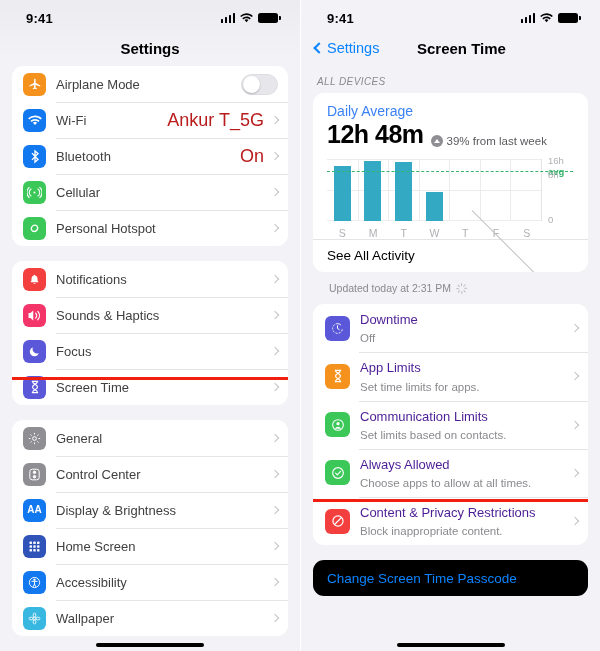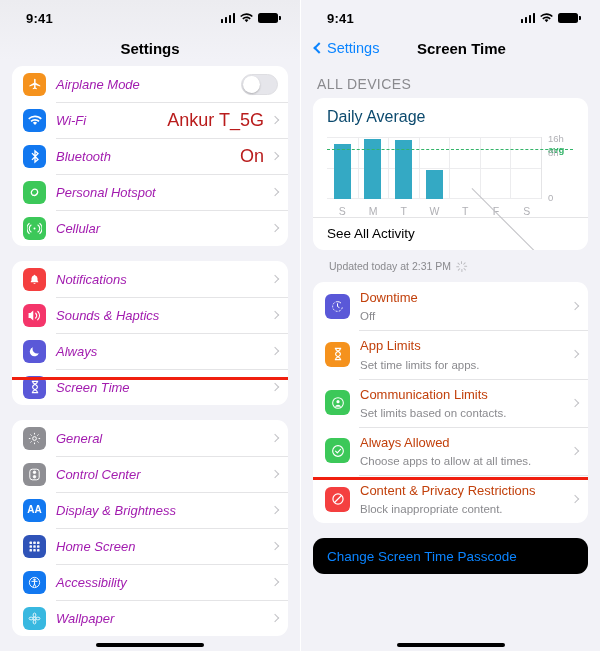--- a/index.html
+++ b/index.html
@@ -75,21 +75,21 @@
   .row + .row:before {
     content: ""; position: absolute; left: 44px; right: 0; top: 0;
     height: 1px; background: #e4e4e6;
   }
   .app-icon {
     width: 23px; height: 23px; border-radius: 6px;
     flex: 0 0 23px; margin-right: 10px;
     display: flex; align-items: center; justify-content: center;
     color: #fff; font-size: 12px; line-height: 1;
   }
-  .row-label { font-size: 13px; color: #a21caf; flex: 1; font-style: italic; }
+  .row-label { font-size: 13px; color: #404040; flex: 1; }
   .row-value { font-size: 18px; color: #b91c1c; margin-right: 6px; }
   .chev {
     width: 6px; height: 6px; border-top: 1.7px solid #c2c2c6;
     border-right: 1.7px solid #c2c2c6; transform: rotate(45deg);
     flex: 0 0 auto; margin-left: 2px;
   }
   .toggle {
     width: 37px; height: 21px; border-radius: 11px;
     background: #e6e6eb; border: 1px solid #dedee2; position: relative;
   }
@@ -97,26 +97,26 @@
     position: absolute; left: 1px; top: 1px;
     width: 17px; height: 17px; border-radius: 50%;
     background: #fff; box-shadow: 0 1px 2px rgba(0,0,0,.25);
   }
 
   
   .hl { position: absolute; border: 3px solid #f01f0f; border-radius: 3px; pointer-events: none; }
 
   
   .section-head {
-    font-size: 14px; color: #8a8a8e; letter-spacing: .4px;
-    padding: 10px 0 6px 16px; text-transform: uppercase;
+    font-size: 10px; color: #8a8a8e; letter-spacing: .4px;
+    padding: 10px 0 6px 16px; text-transform: uppercase; font-style: italic;
   }
   .summary-card { background:#fff; border-radius: 11px; overflow:hidden; margin-bottom: 6px; }
   .summary-pad { padding: 10px 14px 4px 14px; }
-  .sum-title { font-size: 16px; color: #0c4a6e; margin-bottom: 1px; }
+  .sum-title { font-size: 14px; color: #3b82f6; margin-bottom: 1px; }
   .sum-total { display: flex; align-items: baseline; gap: 7px; }
   .sum-big { font-size: 25px; font-weight: bold; color: #000; letter-spacing: -.5px; }
   .sum-delta { display: flex; align-items: center; gap: 4px; font-size: 11.5px; color: #5a5a5e; }
   .up-badge {
     width: 12px; height: 12px; border-radius: 50%; background: #8e8e93;
     display: flex; align-items: center; justify-content: center;
   }
   .up-badge:after {
     content:""; width:0; height:0;
     border-left:3px solid transparent; border-right:3px solid transparent;
@@ -171,21 +171,21 @@
 
   .frow {
     display: flex; align-items: center; padding: 6px 10px 6px 12px; position: relative;
     min-height: 38px;
   }
   .frow + .frow:before {
     content:""; position:absolute; left:46px; right:0; top:0; height:1px; background:#e4e4e6;
   }
   .frow .app-icon { width: 25px; height: 25px; flex: 0 0 25px; border-radius: 6px; }
   .ftext { flex: 1; }
-  .ftitle { font-size: 13px; color: #c2410c; line-height: 1.25; }
+  .ftitle { font-size: 13px; color: #4c1d95; line-height: 1.25; }
   .fsub { font-size: 11.5px; color: #8a8a8e; line-height: 1.3; }
   .passcode-card { background:#000000; border-radius: 11px; padding: 9px 14px; }
   .passcode-link { font-size: 13.5px; color: #0a84ff; }
 
   .home-indicator {
     position: absolute; bottom: 4px; left: 50%; transform: translateX(-50%);
     width: 108px; height: 4px; background: #000; border-radius: 3px;
   }
   .ic-text { font-weight: bold; font-size: 10px; }
 </style>
@@ -249,36 +249,36 @@
             <svg width="10" height="15" viewBox="0 0 12 20" fill="none" stroke="#fff" stroke-width="1.8">
               <path d="M2 5.5 10 14 6 17.5V2.5L10 6 2 14.5"></path>
             </svg>
           </span>
           <span class="row-label">Bluetooth</span>
           <span class="row-value">On</span>
           <span class="chev"></span>
         </div>
         <div class="row">
           <span class="app-icon" style="background:#3cc859">
+            <svg width="15" height="15" viewBox="0 0 24 24" fill="none" stroke="#fff" stroke-width="1.7">
+              <path d="M7 6a7 7 0 0 0 0 12M17 6a7 7 0 0 1 0 12M4 3.5a11 11 0 0 0 0 17M20 3.5a11 11 0 0 1 0 17"></path>
+              <circle cx="12" cy="12" r="1.6" fill="#fff" stroke="none"></circle>
+            </svg>
+          </span>
+          <span class="row-label">Cellular</span>
+          <span class="chev"></span>
+        </div>
+        <div class="row">
+          <span class="app-icon" style="background:#3cc859">
             <svg width="15" height="15" viewBox="0 0 24 24" fill="none" stroke="#fff" stroke-width="1.9">
               <path d="M16 8a5.5 5.5 0 0 0-8 7.4A5.5 5.5 0 0 0 16 8Z"></path>
               <path d="M8.5 16c3 1.5 6.5.5 7.8-2.3"></path>
             </svg>
           </span>
           <span class="row-label">Personal Hotspot</span>
-          <span class="chev"></span>
-        </div>
-        <div class="row">
-          <span class="app-icon" style="background:#3cc859">
-            <svg width="15" height="15" viewBox="0 0 24 24" fill="none" stroke="#fff" stroke-width="1.7">
-              <path d="M7 6a7 7 0 0 0 0 12M17 6a7 7 0 0 1 0 12M4 3.5a11 11 0 0 0 0 17M20 3.5a11 11 0 0 1 0 17"></path>
-              <circle cx="12" cy="12" r="1.6" fill="#fff" stroke="none"></circle>
-            </svg>
-          </span>
-          <span class="row-label">Cellular</span>
           <span class="chev"></span>
         </div>
       </div>
 
       <div class="card" style="position:relative">
         <div class="row">
           <span class="app-icon" style="background:#f43f3f">
             <svg width="13" height="13" viewBox="0 0 24 24" fill="#fff">
                 <path d="M12 3a1.4 1.4 0 0 1 1.4 1.4v.4A5.8 5.8 0 0 1 17.6 10v4l1.4 2.2v.8H5v-.8L6.4 14v-4a5.8 5.8 0 0 1 4.2-5.2v-.4A1.4 1.4 0 0 1 12 3Zm0 17.5a2.1 2.1 0 0 0 2-1.6h-4a2.1 2.1 0 0 0 2 1.6Z"></path>
               </svg>
@@ -296,21 +296,21 @@
           </span>
           <span class="row-label">Sounds &amp; Haptics</span>
           <span class="chev"></span>
         </div>
         <div class="row">
           <span class="app-icon" style="background:#5a58d8">
             <svg width="13" height="13" viewBox="0 0 24 24" fill="#fff">
                 <path d="M20 15.3A8.6 8.6 0 0 1 9 4.2a8.6 8.6 0 1 0 11 11.1Z"></path>
               </svg>
           </span>
-          <span class="row-label">Always</span>
+          <span class="row-label">Focus</span>
           <span class="chev"></span>
         </div>
         <div class="row">
           <span class="app-icon" style="background:#5a58d8">
             <svg width="12" height="14" viewBox="0 0 16 20" fill="none" stroke="#fff" stroke-width="1.7">
               <path d="M3.5 2h9M3.5 18h9M4.5 2.2c0 4 7 3.6 7 7.8 0 4.2-7 3.8-7 7.8"></path>
               <path d="M11.5 2.2c0 4-7 3.6-7 7.8 0 4.2 7 3.8 7 7.8"></path>
             </svg>
           </span>
           <span class="row-label">Screen Time</span>
@@ -423,20 +423,27 @@
       <div class="nav-right-title">Screen Time</div>
     </div>
 
     <div class="section-head">ALL DEVICES</div>
 
     <div class="scroll">
 
       <div class="summary-card">
         <div class="summary-pad">
           <div class="sum-title">Daily Average</div>
+          <div class="sum-total">
+            <span class="sum-big">12h 48m</span>
+            <span class="sum-delta">
+              <span class="up-badge"></span>
+              <span>39% from last week</span>
+            </span>
+          </div>
         </div>
 
         <div class="chart-wrap">
           <div class="chart">
             <div class="gridline" style="top:0"></div>
             <div class="gridline" style="top:31px"></div>
             <div class="gridline" style="top:61px"></div>
             <div class="bars-area">
               <div class="bar-col">
                   <div class="bar" style="height:55px"></div>

